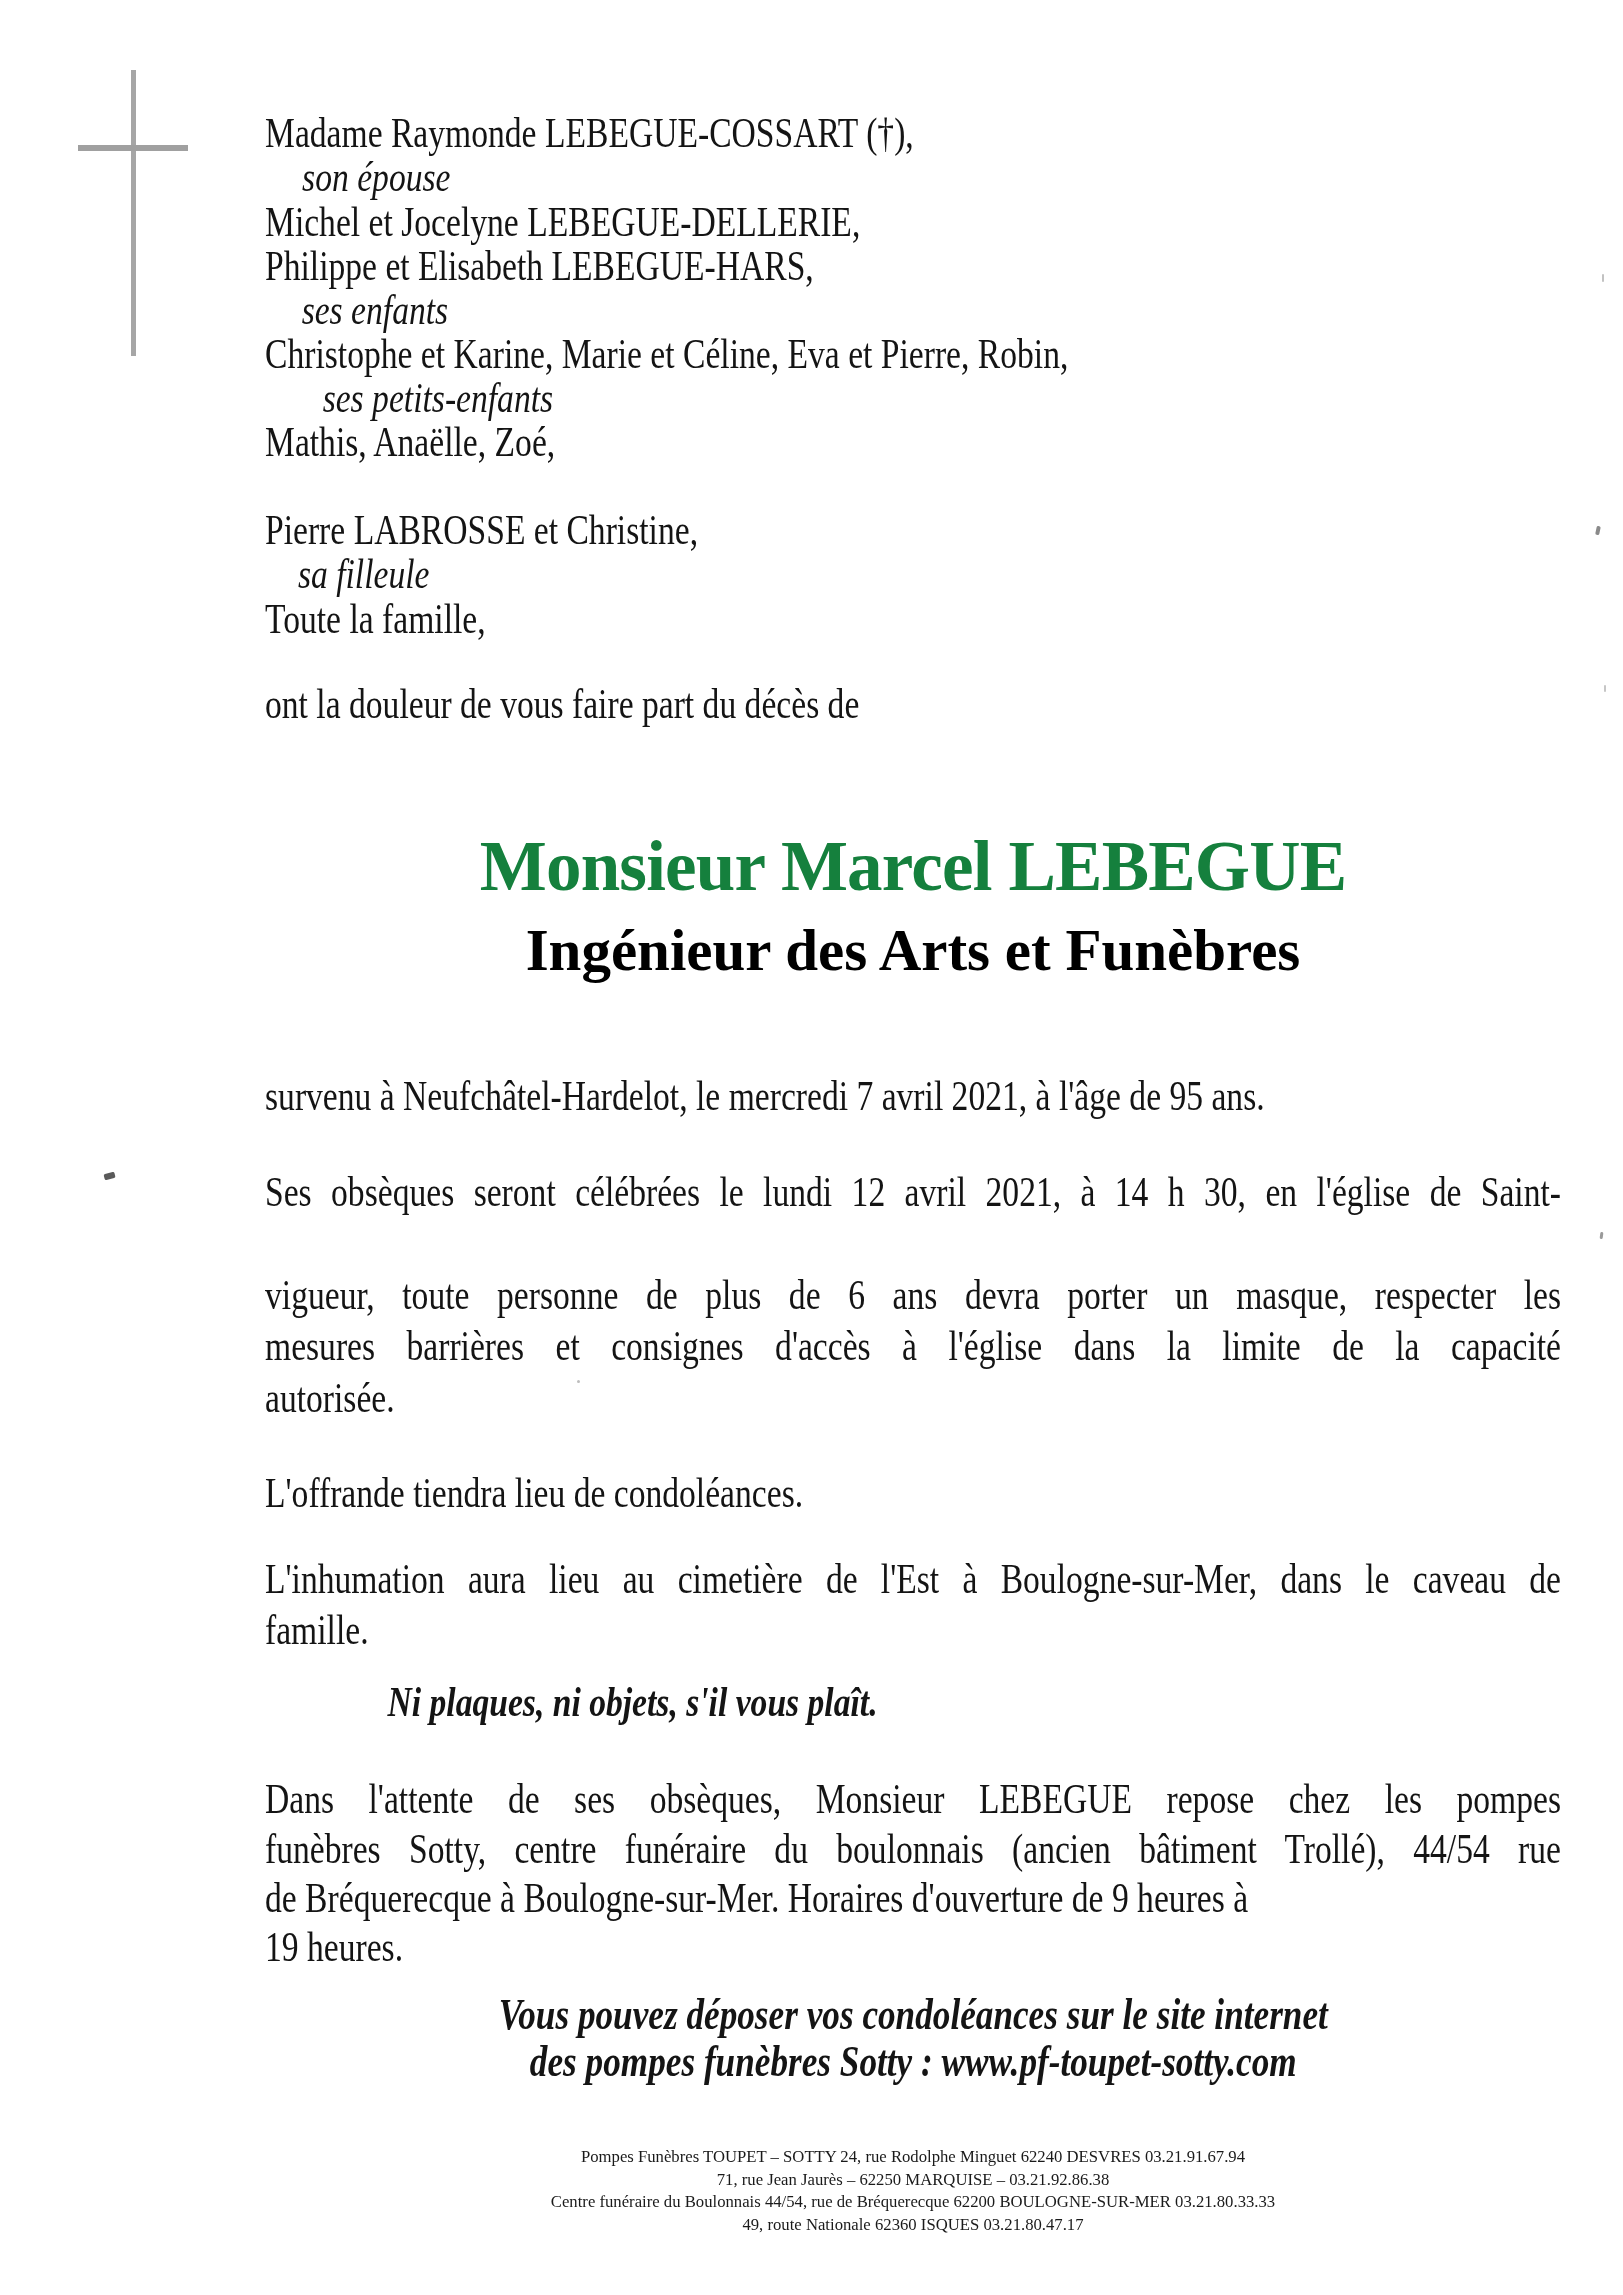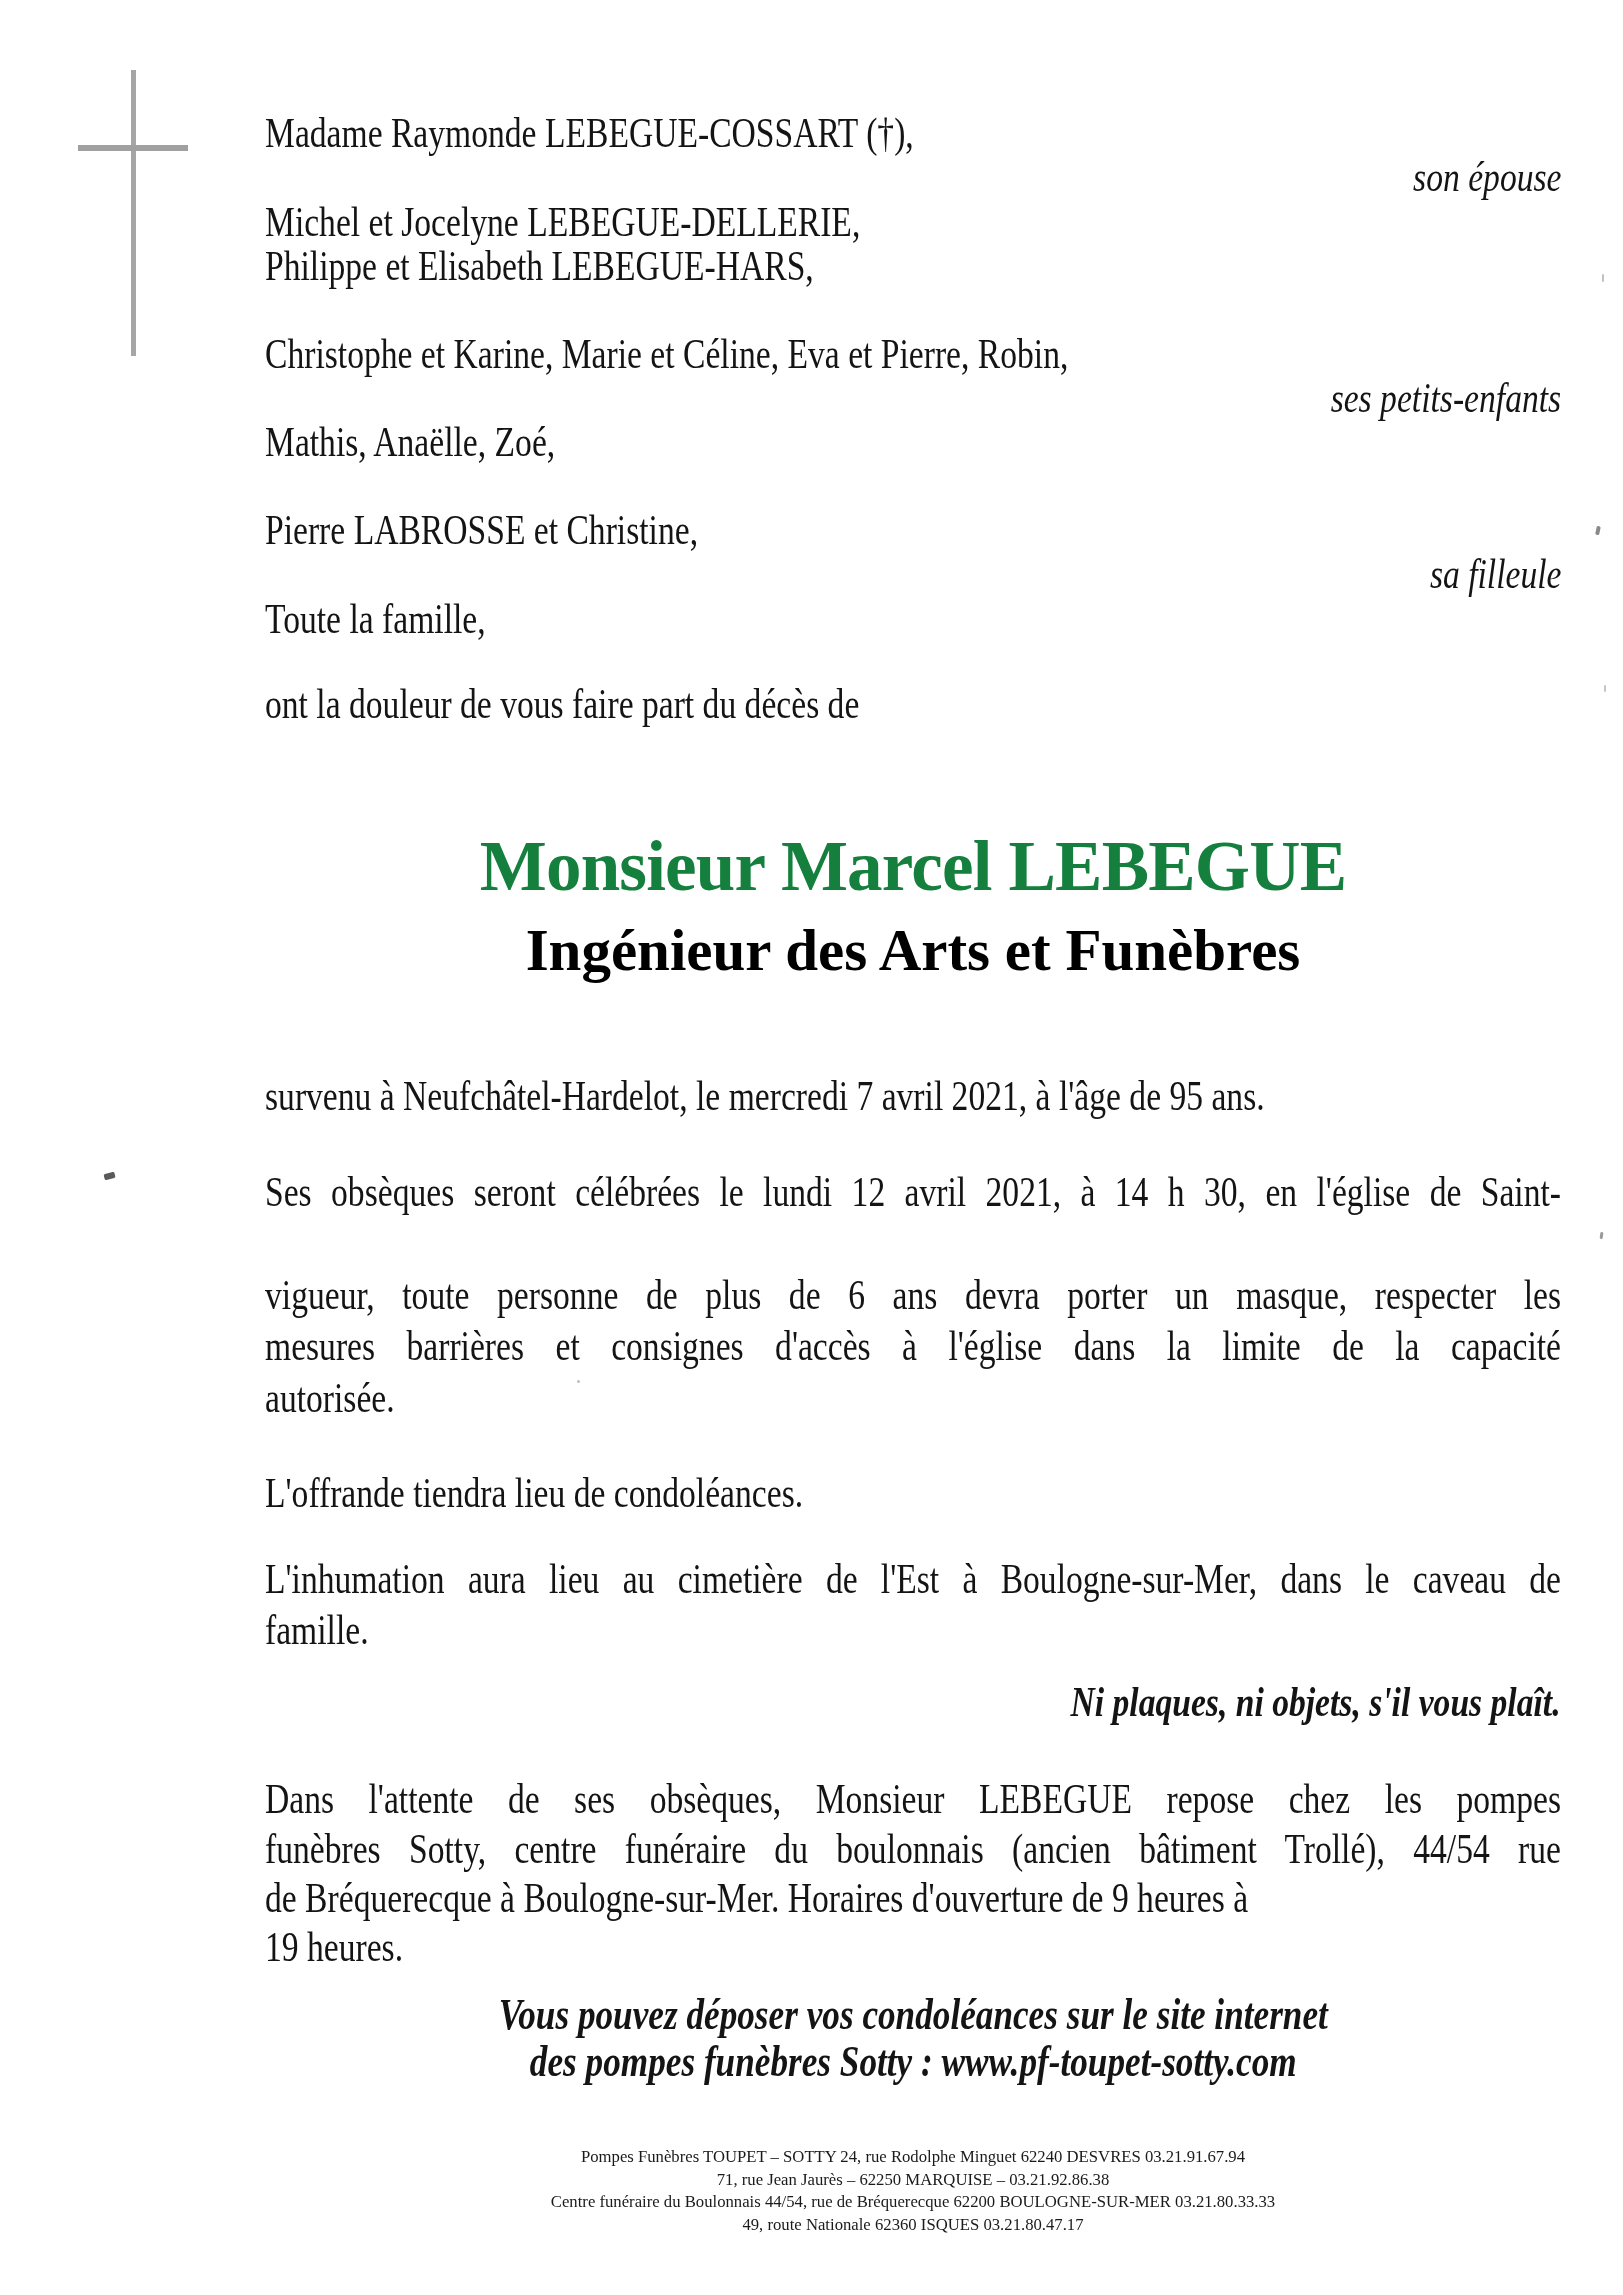--- a/index.html
+++ b/index.html
@@ -20,21 +20,21 @@
     line-height:1;
   }
   .tx{
     display:inline-block;
     transform:scaleX(0.8);
     transform-origin:0 0;
     white-space:nowrap;
   }
   .ctr{text-align:center;}
   .ctr .tx{transform-origin:50% 0;}
-  .rt{text-align:right;}
+  .rt{}
   .rt .tx{transform-origin:100% 0;}
   .just .tx{
     display:block;
     width:1620px;
     text-align:justify;
     text-align-last:justify;
     white-space:normal;
   }
   .it{font-style:italic;}
   .boldit{font-weight:bold;font-style:italic;font-family:Liberation Serif, serif;}
@@ -64,20 +64,21 @@
 
   <div>
     <div class="cross-v"></div>
     <div class="cross-h"></div>
   </div>
 
   <div class="line" style="top:112px"><span class="tx">Madame Raymonde LEBEGUE-COSSART (†),</span></div>
   <div class="line rt it role" style="top:156px"><span class="tx">son épouse</span></div>
   <div class="line" style="top:201px"><span class="tx">Michel et Jocelyne LEBEGUE-DELLERIE,</span></div>
   <div class="line" style="top:245px"><span class="tx">Philippe et Elisabeth LEBEGUE-HARS,</span></div>
+  <div class="line rt it role" style="top:289px"><span class="tx">ses enfants</span></div>
   <div class="line" style="top:333px"><span class="tx">Christophe et Karine, Marie et Céline, Eva et Pierre, Robin,</span></div>
   <div class="line rt it role" style="top:377px"><span class="tx">ses petits-enfants</span></div>
   <div class="line" style="top:421px"><span class="tx">Mathis, Anaëlle, Zoé,</span></div>
   <div class="line" style="top:509px"><span class="tx">Pierre LABROSSE et Christine,</span></div>
   <div class="line rt it role" style="top:553px"><span class="tx">sa filleule</span></div>
   <div class="line" style="top:598px"><span class="tx">Toute la famille,</span></div>
 
   <div class="line" style="top:683px"><span class="tx">ont la douleur de vous faire part du décès de</span></div>
 
   <div class="line ctr noscale title-line" style="top:831px"><span class="tx">Monsieur Marcel LEBEGUE</span></div>

